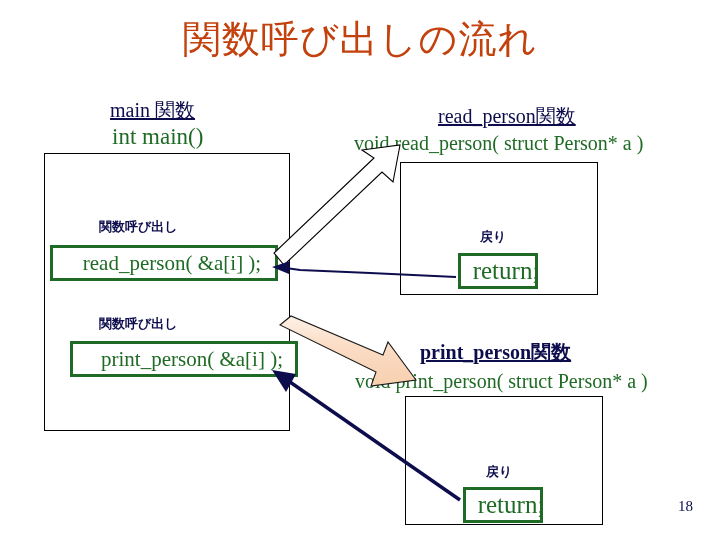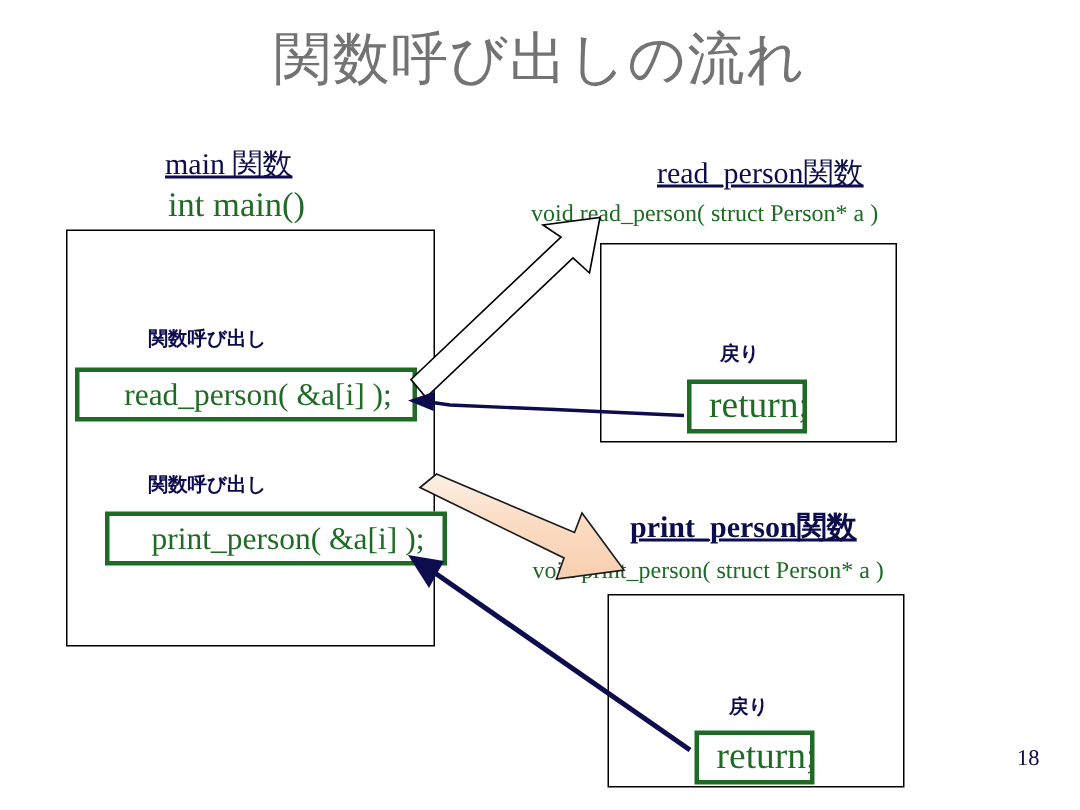--- a/index.html
+++ b/index.html
@@ -16,21 +16,21 @@
     font-family: "Liberation Serif", "DejaVu Serif", serif;
   }
 
   
   .slide-title {
     position: absolute;
     left: 0;
     top: 16px;
     width: 720px;
     text-align: center;
-    color: #737373;
+    color: #c2410c;
     font-family: "DejaVu Sans", "Liberation Sans", sans-serif;
     font-size: 38px;
     line-height: 46px;
     letter-spacing: 1px;
     white-space: nowrap;
   }
 
   
   .fn-head {
     position: absolute;
@@ -38,21 +38,21 @@
     font-family: "Liberation Serif", "DejaVu Serif", serif;
     font-size: 20px;
     line-height: 24px;
     text-decoration: underline;
     white-space: nowrap;
   }
   .fn-sig {
     position: absolute;
     color: #1f6b25;
     font-family: "Liberation Serif", "DejaVu Serif", serif;
-    font-size: 16px;
+    font-size: 20px;
     line-height: 20px;
     white-space: nowrap;
   }
   .jp-label {
     position: absolute;
     color: #0d0d4d;
     font-family: "DejaVu Sans", "Liberation Sans", sans-serif;
     font-size: 13px;
     line-height: 16px;
     font-weight: bold;

